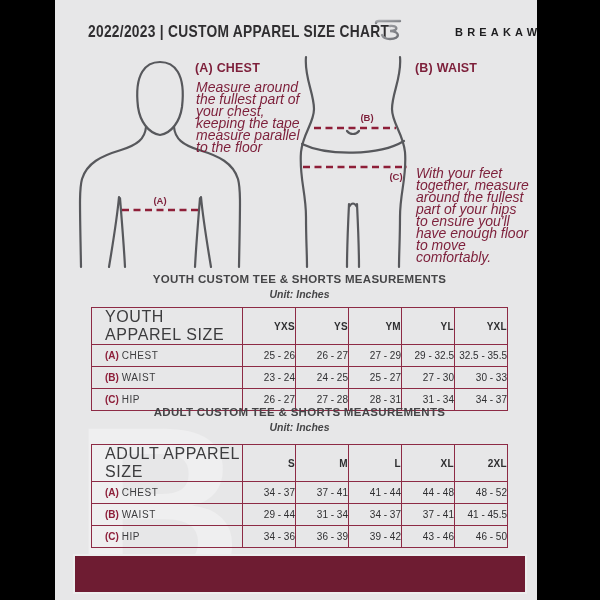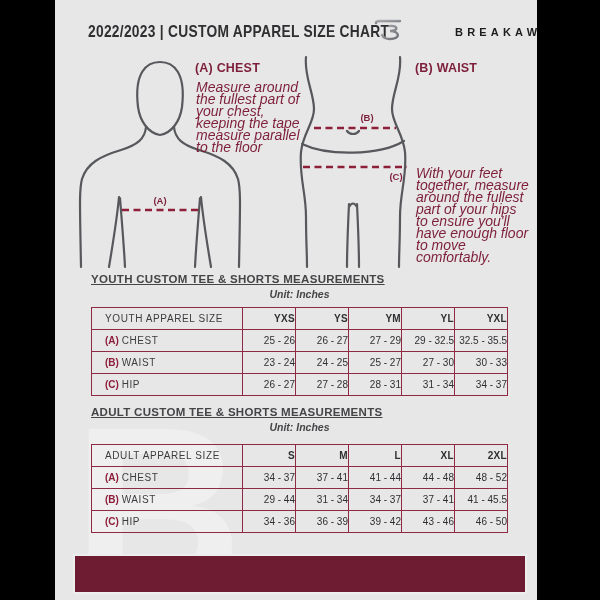--- a/index.html
+++ b/index.html
@@ -25,35 +25,35 @@
   }
   
   .fig{overflow:visible;}
   .fig path{fill:none;stroke:#57585c;stroke-width:2.2;stroke-linecap:round;}
   .fig .dash{stroke:#8e1f38;stroke-width:2.5;stroke-dasharray:7 4.5;stroke-linecap:butt;}
   .fig text{font-family:"Liberation Sans",sans-serif;font-size:9.5px;font-weight:700;fill:#7d1f3a;}
   .instr{width:115px;}
   .instr h3{margin:0 0 6px 0;font-size:12.5px;font-weight:700;color:#7d1f3a;letter-spacing:.2px;}
   .instr p{margin:1px;font-size:14px;line-height:12px;font-style:italic;color:#7d1f3a;white-space:pre-line;}
   
-  .tbl-title{width:417px;left:36px;text-align:left;font-size:11.5px;font-weight:700;
-    color:#454547;letter-spacing:.3px;text-decoration:underline;}
+  .tbl-title{width:417px;left:36px;text-align:center;font-size:11.5px;font-weight:700;
+    color:#454547;letter-spacing:.3px;}
   .tbl-unit{width:417px;left:36px;text-align:center;font-size:10.5px;font-weight:700;
     font-style:italic;color:#454547;}
   table.size-table{
     left:36px;width:417px;border-collapse:collapse;table-layout:fixed;
     position:absolute;background:transparent;
   }
   table.size-table td{
     border:1px solid #8d2b45;height:21px;padding:0;text-align:right;
     font-size:10px;color:#2f2f31;
   }
   table.size-table td.col0{width:137px;text-align:left;padding-left:13px;}
   table.size-table tr.hdr td{font-weight:700;letter-spacing:.3px;}
-  table.size-table tr.hdr td.col0{font-weight:400;font-size:10px;letter-spacing:.6px;color:#3c3c3e;}
+  table.size-table tr.hdr td.col0{font-weight:400;font-size:16px;letter-spacing:.6px;color:#3c3c3e;}
   .row-label{letter-spacing:.6px;color:#3c3c3e;}
   .row-prefix{font-weight:700;color:#8d1f3a;}
   
   .watermark{
     left:18px;top:392px;font-size:235px;font-weight:700;color:#efeff0;
     line-height:1;user-select:none;
   }
   
   .footer-bar{
     left:18px;top:554px;width:450px;height:36px;background:#6e1c32;

